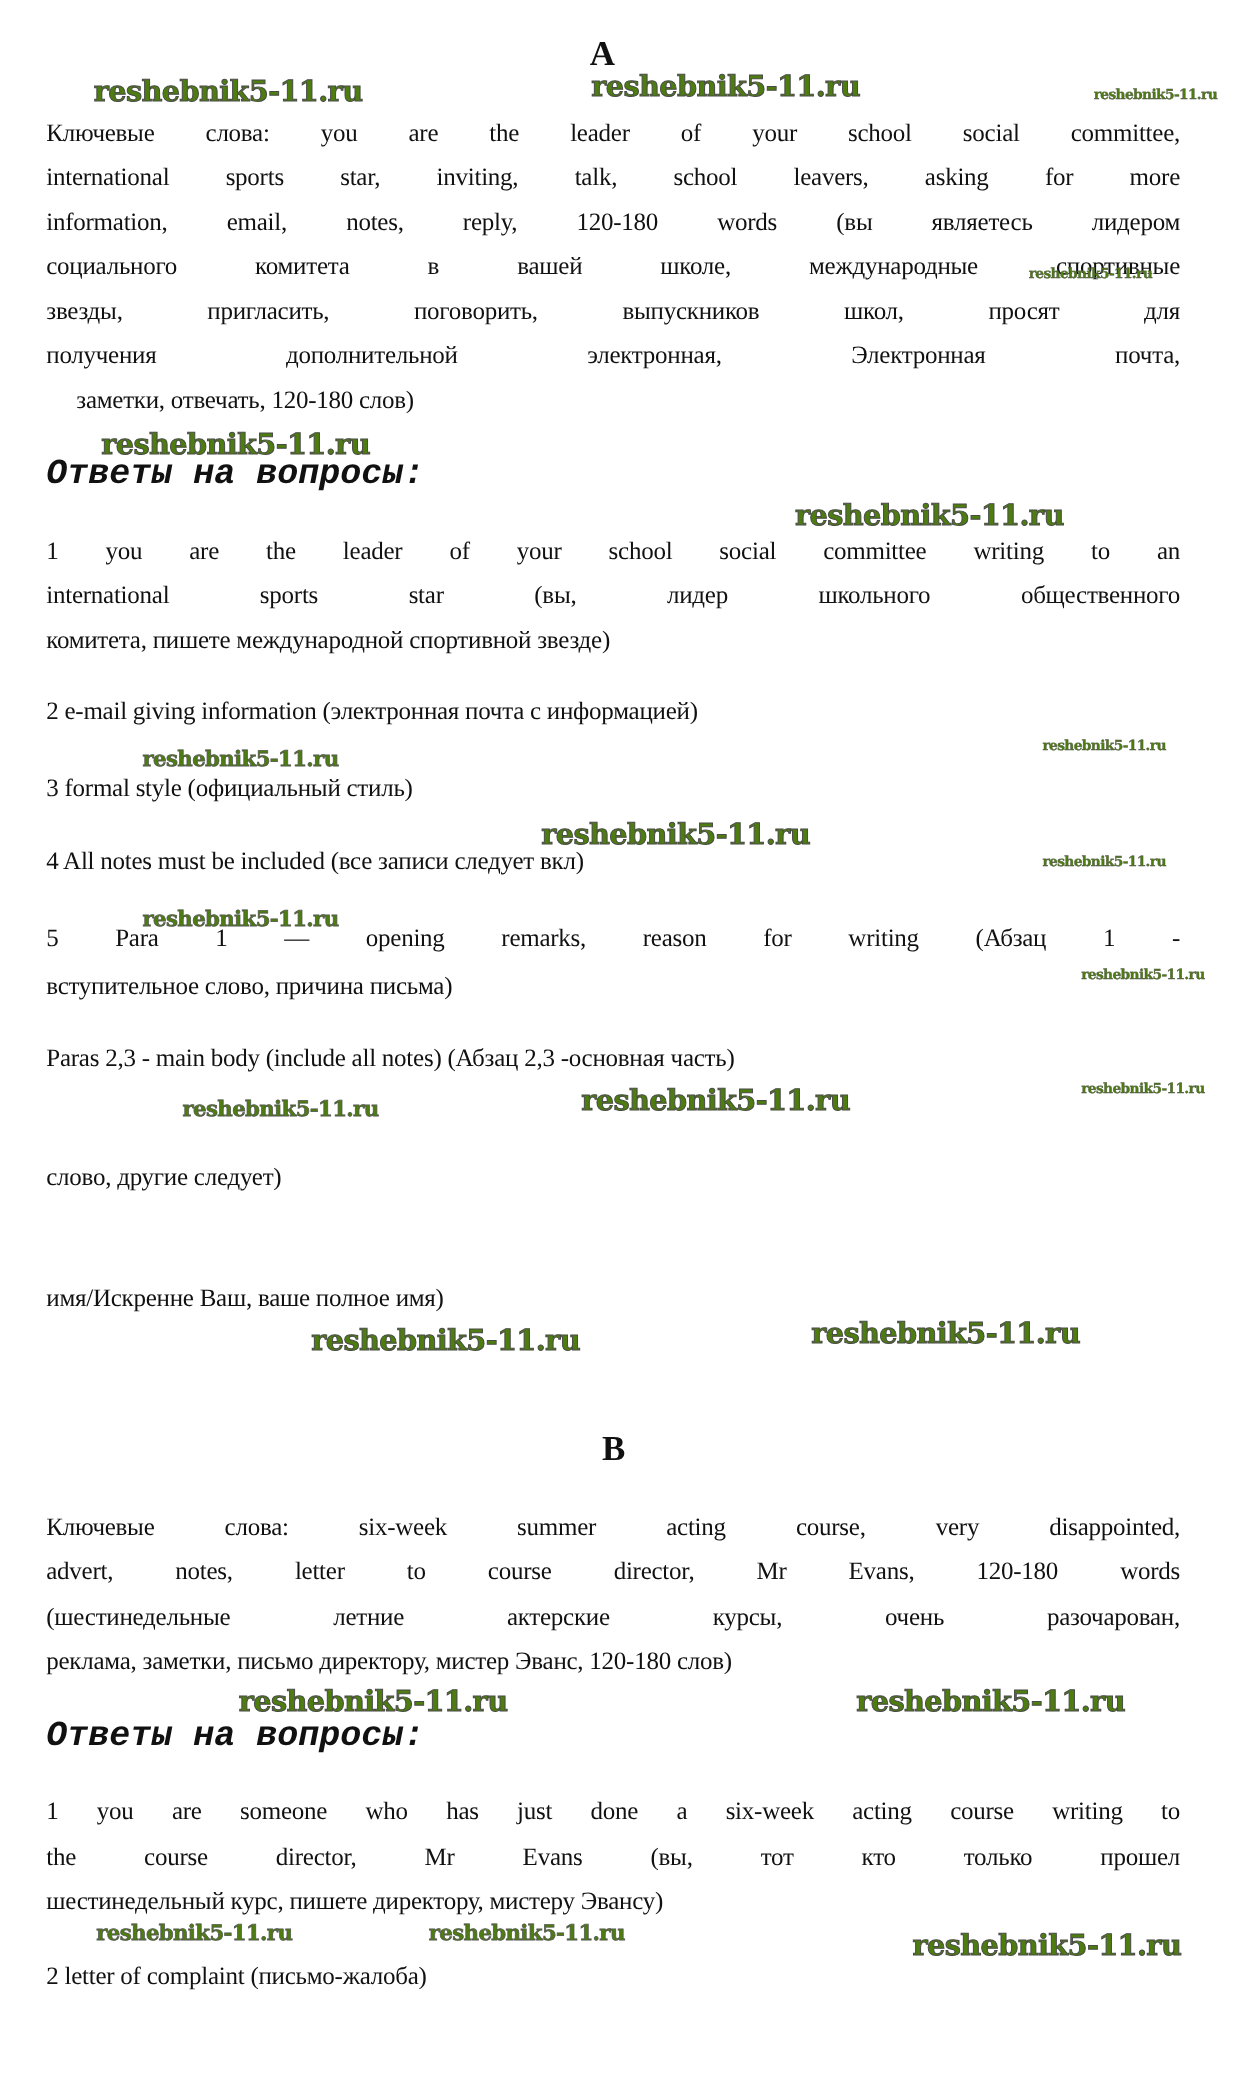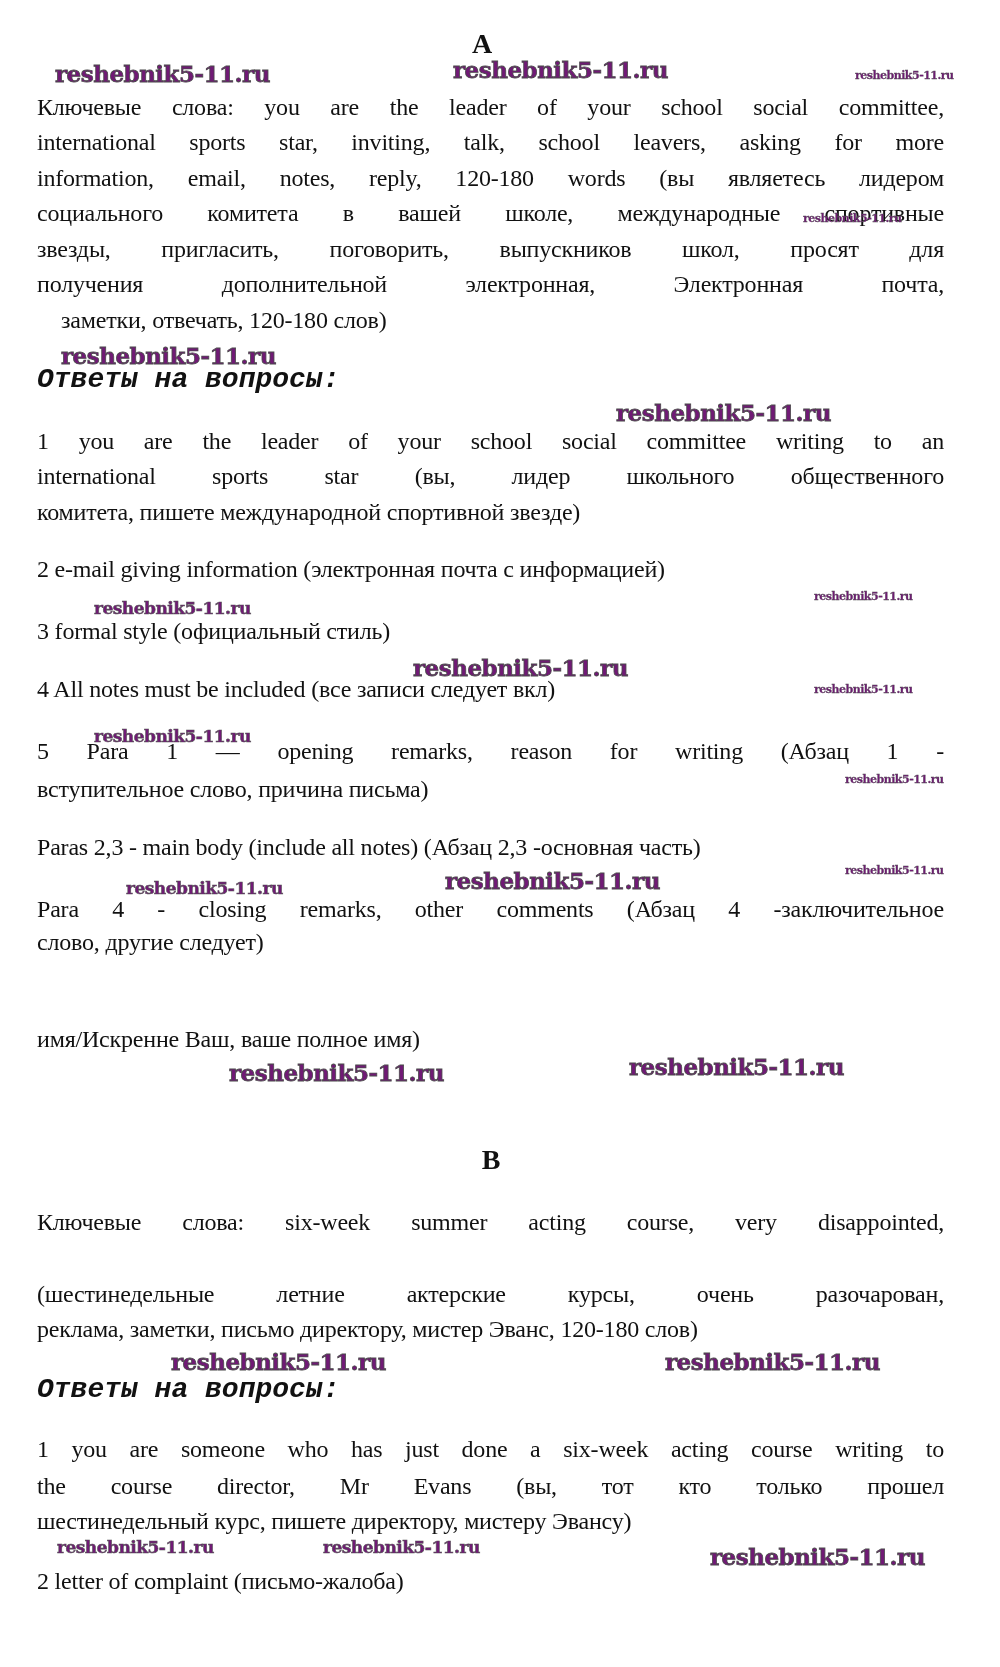--- a/index.html
+++ b/index.html
@@ -1,37 +1,37 @@
 <!DOCTYPE html>
 <html><head>
 <meta charset="utf-8">
 <style>
   html, body { margin: 0; padding: 0; background: #ffffff; }
   body { width: 1000px; height: 1667px; position: relative; overflow: hidden; }
   .page { position: absolute; left: 0; top: 0; width: 1000px; height: 1667px; background: #ffffff; }
   .ln {
     position: absolute; left: 37px; width: 907px;
     font-family: "Liberation Serif", "DejaVu Serif", serif;
-    font-size: 24px; line-height: 32px; color: #111111;
+    font-size: 20px; line-height: 32px; color: #111111;
     white-space: nowrap; letter-spacing: -0.2px;
   }
   .ln.j { text-align: justify; text-align-last: justify; white-space: normal; height: 32px; overflow: hidden; }
   .sec-letter {
     position: absolute; left: 0; width: 1000px; text-align: center;
     font-family: "Liberation Serif", serif; font-weight: bold; font-size: 28px; line-height: 32px; color: #111;
     padding-left: 0;
   }
   .sec-heading {
     position: absolute; left: 37px;
     font-family: Liberation Mono, monospace; font-weight: bold; font-style: italic;
     font-size: 28px; line-height: 32px; color: #111;
   }
   .wm {
     position: absolute; font-family: "DejaVu Serif", "Liberation Serif", serif; font-weight: bold;
-    color: #701a75; -webkit-text-stroke: 0.8px #4a4a4a; white-space: nowrap; letter-spacing: -0.5px;
+    color: #4d7c0f; -webkit-text-stroke: 0.8px #4a4a4a; white-space: nowrap; letter-spacing: -0.5px; margin-left: 20px;
   }
   .wm.big { font-size: 23px; line-height: 26px; }
   .wm.mid { font-size: 17px; line-height: 20px; -webkit-text-stroke: 0.6px #555; }
   .wm.small { font-size: 11px; line-height: 14px; -webkit-text-stroke: 0.3px #555; }
 </style>
 </head>
 <body>
 
 <div class="page">
 
@@ -70,30 +70,30 @@
   <div class="wm mid" style="left:94px; top:726px;">reshebnik5-11.ru</div>
   <div class="ln j" style="top:735px;">5 Para 1 — opening remarks, reason for writing (Абзац 1 -</div>
   <div class="wm small" style="left:845px; top:773px;">reshebnik5-11.ru</div>
   <div class="ln" style="top:773px;">вступительное слово, причина письма)</div>
 
   <div class="ln" style="top:831px;">Paras 2,3 - main body (include all notes) (Абзац 2,3 -основная часть)</div>
   <div class="wm small" style="left:845px; top:864px;">reshebnik5-11.ru</div>
   <div class="wm mid" style="left:126px; top:878px;">reshebnik5-11.ru</div>
   <div class="wm big" style="left:445px; top:868px;">reshebnik5-11.ru</div>
 
-  <div class="ln j" style="top:893px;">Para 4 - closing remarks, other comments (Абзац 4 -заключительное</div>
   <div class="ln" style="top:926px;">слово, другие следует)</div>
 
   <div class="ln" style="top:1023px;">имя/Искренне Ваш, ваше полное имя)</div>
   <div class="wm big" style="left:229px; top:1060px;">reshebnik5-11.ru</div>
   <div class="wm big" style="left:629px; top:1054px;">reshebnik5-11.ru</div>
 
   <div class="sec-letter" style="top:1144px; left:-9px;">B</div>
 
   <div class="ln j" style="top:1206px;">Ключевые слова: six-week summer acting course, very disappointed,</div>
+  <div class="ln j" style="top:1241px;">advert, notes, letter to course director, Mr Evans, 120-180 words</div>
   <div class="ln j" style="top:1278px;">(шестинедельные летние актерские курсы, очень разочарован,</div>
   <div class="ln" style="top:1313px;">реклама, заметки, письмо директору, мистер Эванс, 120-180 слов)</div>
 
   <div class="wm big" style="left:171px; top:1349px;">reshebnik5-11.ru</div>
   <div class="wm big" style="left:665px; top:1349px;">reshebnik5-11.ru</div>
 
   <div class="sec-heading" style="top:1374px;">Ответы на вопросы:</div>
 
   <div class="ln j" style="top:1433px;">1 you are someone who has just done a six-week acting course writing to</div>
   <div class="ln j" style="top:1470px;">the course director, Mr Evans (вы, тот кто только прошел</div>

